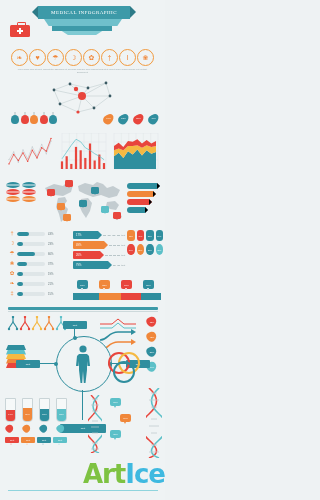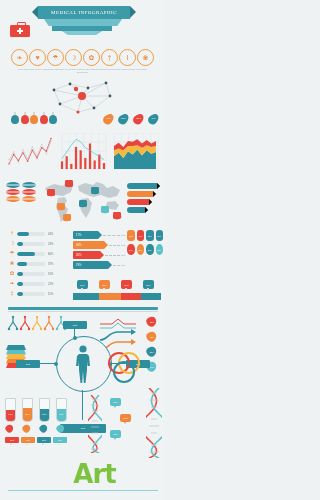--- a/index.html
+++ b/index.html
@@ -170,22 +170,22 @@
   .ttag{width:14px;height:6px;border-radius:1px;color:#fff;font-size:2.2px;
       display:flex;align-items:center;justify-content:center;position:relative;}
   .ttag:after{content:"";position:absolute;left:5px;top:5.6px;
       border-left:1.2px solid transparent;border-right:1.2px solid transparent;border-top:2px solid;}
 
   
   .venn{position:absolute;left:108px;top:352px;width:32px;height:30px;}
   .venn span{position:absolute;width:18px;height:18px;border-radius:50%;border:2.2px solid;}
 
   
-  .logo{position:absolute;left:12px;top:458px;width:165px;height:32px;
-        display:flex;align-items:center;justify-content:center;}
+  .logo{position:absolute;left:0;top:458px;width:165px;height:32px;
+        display:flex;align-items:center;justify-content:flex-end;}
   .logo .word{font-size:26px;font-weight:bold;letter-spacing:-1px;
         font-family:"DejaVu Sans",sans-serif;}
   .logo .g1{color:#7ec242;}
   .logo .g2{color:#3fb9e0;}
   .footline{position:absolute;left:8px;top:490px;width:150px;height:1.4px;background:#8fd4dd;}
 
   .bottombadge{position:absolute;left:60px;top:424px;width:46px;height:9px;
      background:#2f8e9e;border-radius:1px;color:#fff;font-size:2.4px;
      display:flex;align-items:center;justify-content:center;}
 </style>
@@ -747,16 +747,17 @@
   </div>
 
   <div class="abs" style="left:110px;top:398px;" id="dnaCallouts">
       <div style="position: absolute; left: 0px; top: 0px; width: 11px; height: 8px; border-radius: 2px; background: rgb(92, 192, 200); color: rgb(255, 255, 255); font-size: 2.2px; display: flex; align-items: center; justify-content: center;">68%<span style="position: absolute; left: 4px; top: 7.6px; border-left: 1.2px solid transparent; border-right: 1.2px solid transparent; border-top: 2px solid rgb(92, 192, 200);"></span></div>
       <div style="position: absolute; left: 10px; top: 16px; width: 11px; height: 8px; border-radius: 2px; background: rgb(240, 135, 58); color: rgb(255, 255, 255); font-size: 2.2px; display: flex; align-items: center; justify-content: center;">79%<span style="position: absolute; left: 4px; top: 7.6px; border-left: 1.2px solid transparent; border-right: 1.2px solid transparent; border-top: 2px solid rgb(240, 135, 58);"></span></div>
       <div style="position: absolute; left: 0px; top: 32px; width: 11px; height: 8px; border-radius: 2px; background: rgb(92, 192, 200); color: rgb(255, 255, 255); font-size: 2.2px; display: flex; align-items: center; justify-content: center;">88%<span style="position: absolute; left: 4px; top: 7.6px; border-left: 1.2px solid transparent; border-right: 1.2px solid transparent; border-top: 2px solid rgb(92, 192, 200);"></span></div>
     </div>
 
   <div class="logo">
     <span class="word g1">Art</span>
+      <span class="word g2">Ice</span>
   </div>
   <div class="footline"></div>
 
 </div>
 
 </body></html>

